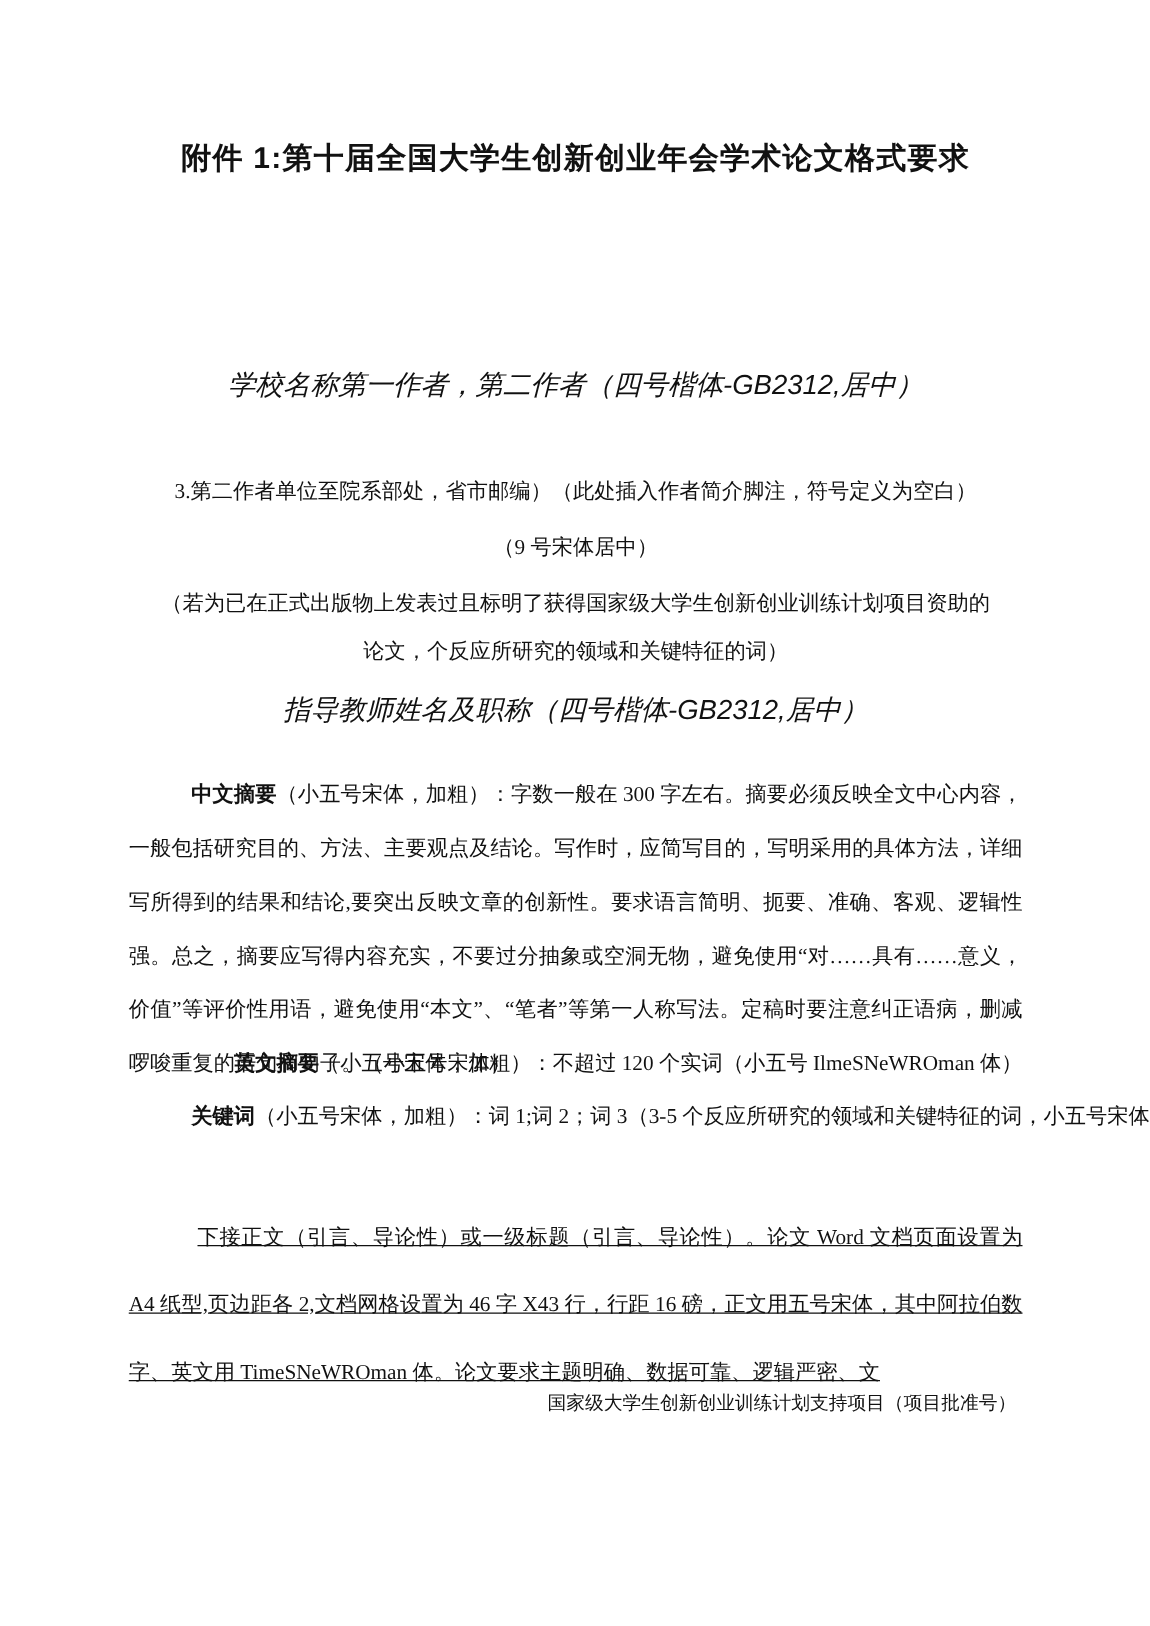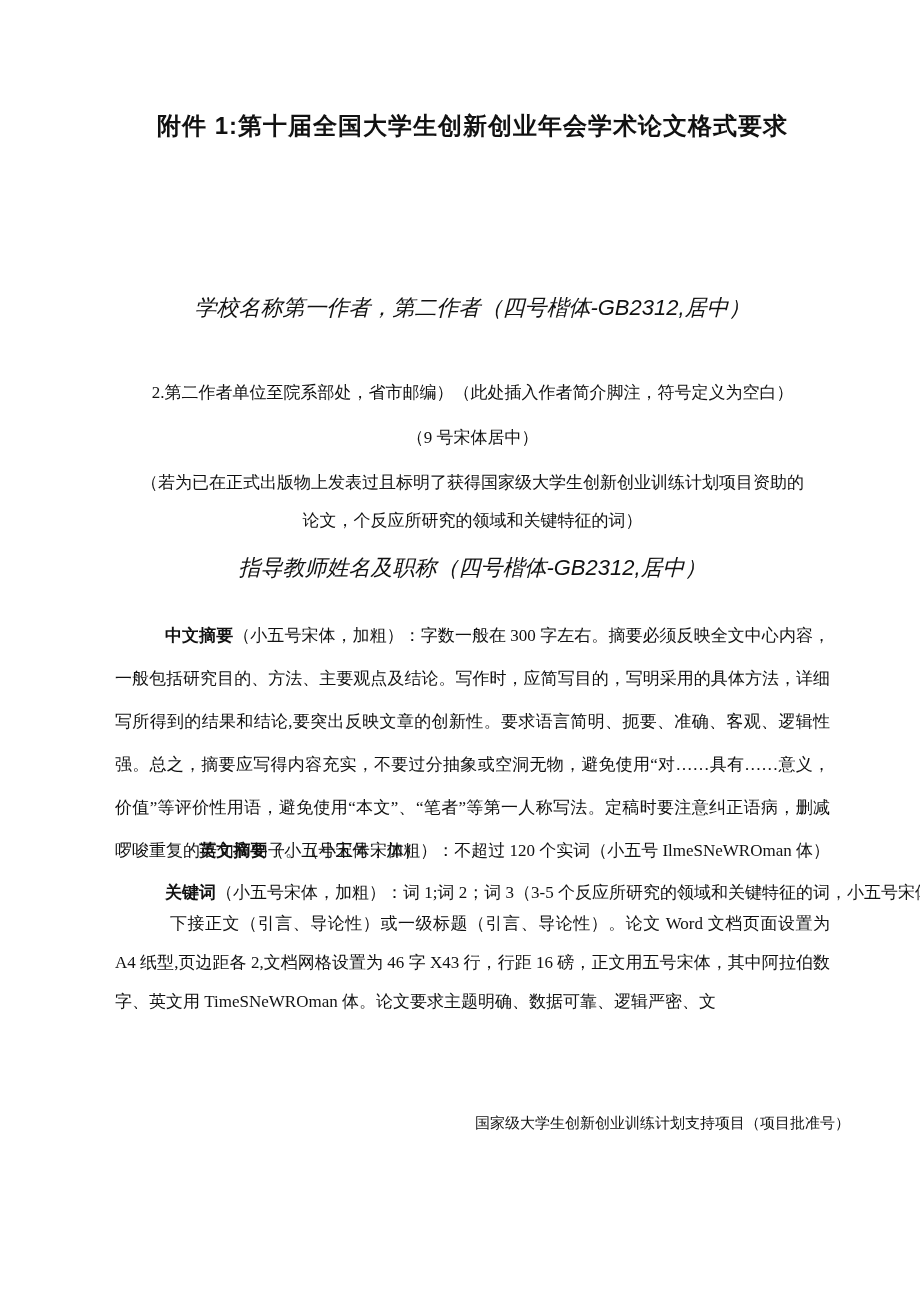--- a/index.html
+++ b/index.html
@@ -12,21 +12,21 @@
     width: 920px;
     height: 1301px;
     background: #ffffff;
     color: #111111;
     overflow: hidden;
   }
   .song { font-family: "Liberation Serif", "DejaVu Serif", serif; text-align: right; }
   .hei  { font-family: "Liberation Sans", "DejaVu Sans", sans-serif; font-weight: bold; }
   .kai  { font-family: Liberation Sans, sans-serif; font-style: italic; }
 
-  .abs { position: absolute; margin-left: 12px; }
+  .abs { position: absolute; }
   .center-line {
     left: 103px;
     width: 715px;
     text-align: center;
     white-space: nowrap;
   }
   .attachment-heading {
     top: 110px;
     font-size: 24px;
     letter-spacing: 1px;
@@ -68,27 +68,28 @@
     left: 103px;
     width: 715px;
     font-size: 17px;
     line-height: 22px;
     text-indent: 50px;
     white-space: nowrap;
   }
   .abstract-en { top: 823px; }
   .keywords-line { top: 865px; }
   .body-para {
-    top: 887px;
-    line-height: 39px;
+    top: 946px;
+    line-height: 54px;
     text-indent: 55px;
+    text-decoration: underline;
   }
   .footnote-project {
     top: 1112px;
-    left: 151px;
+    left: 126px;
     width: 687px;
     font-size: 15px;
     line-height: 22px;
     white-space: nowrap;
   }
   .footnote-bio {
     top: 1136px;
     left: 133px;
     width: 648px;
     font-size: 15px;
@@ -101,21 +102,21 @@
 <body>
 
 <div class="page">
 
   <div class="abs center-line attachment-heading hei">附件 1:第十届全国大学生创新创业年会学术论文格式要求</div>
 
 
   <div class="abs center-line authors-line kai">学校名称第一作者，第二作者（四号楷体-GB2312,居中）</div>
 
 
-  <div class="abs center-line small-center affil-2 song">2.第二作者单位至院系部处，省市邮编）（此处插入作者简介脚注，符号定义为空白）</div>
+  <div class="abs center-line small-center affil-2 song">3.第二作者单位至院系部处，省市邮编）（此处插入作者简介脚注，符号定义为空白）</div>
 
   <div class="abs center-line small-center affil-note song">（9 号宋体居中）</div>
 
   <div class="abs center-line small-center pub-1 song">（若为已在正式出版物上发表过且标明了获得国家级大学生创新创业训练计划项目资助的</div>
 
   <div class="abs center-line small-center pub-2 song">论文，个反应所研究的领域和关键特征的词）</div>
 
   <div class="abs center-line advisor-line kai">指导教师姓名及职称（四号楷体-GB2312,居中）</div>
 
   <p class="abs para abstract-cn song"><b>中文摘要</b><span>（小五号宋体，加粗）：字数一般在 300 字左右。摘要必须反映全文中心内容，一般包括研究目的、方法、主要观点及结论。写作时，应简写目的，写明采用的具体方法，详细写所得到的结果和结论,要突出反映文章的创新性。要求语言简明、扼要、准确、客观、逻辑性强。总之，摘要应写得内容充实，不要过分抽象或空洞无物，避免使用“对……具有……意义，价值”等评价性用语，避免使用“本文”、“笔者”等第一人称写法。定稿时要注意纠正语病，删减啰唆重复的语句和句子。（小五号宋体）</span></p>

